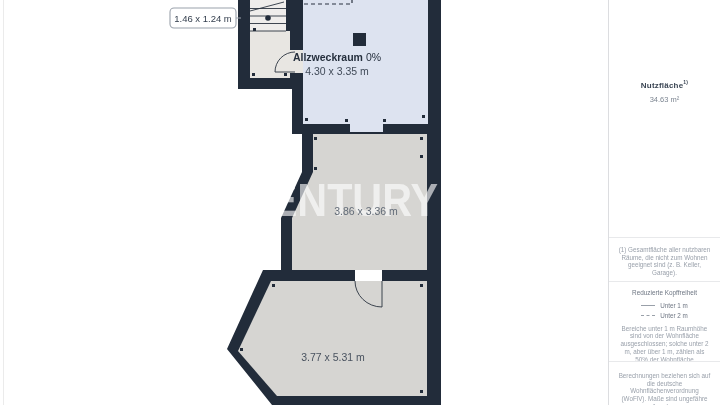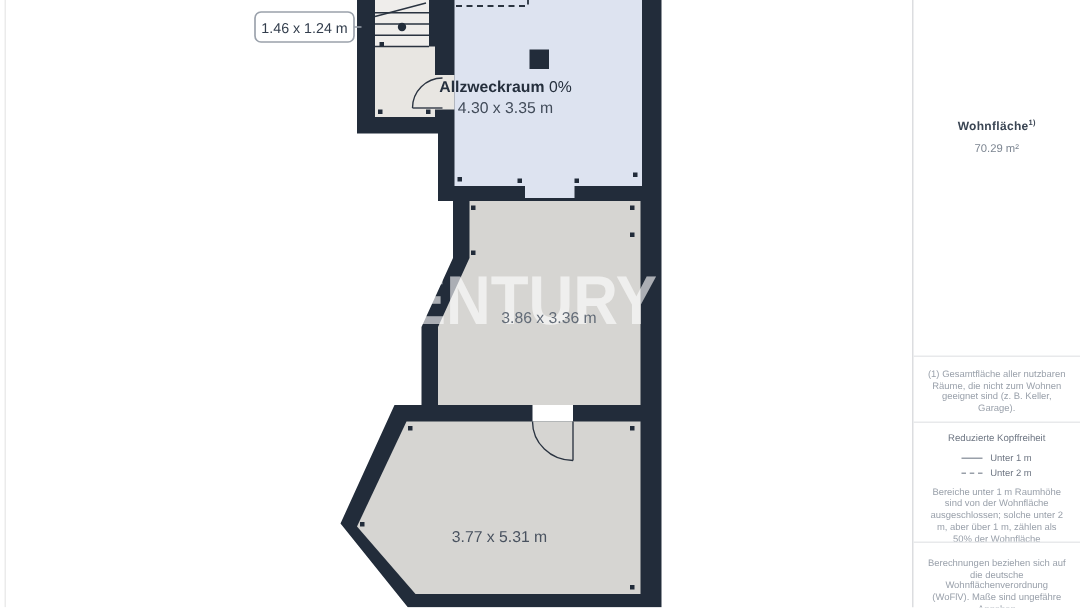--- a/index.html
+++ b/index.html
@@ -88,22 +88,22 @@
 
     <g>
       <line x1="235" y1="18" x2="241" y2="18" stroke="#9aa1ab" stroke-width="1"></line>
       <rect x="170" y="8" width="66" height="20" rx="4" fill="#ffffff" stroke="#9aa1ab" stroke-width="1.1"></rect>
       <text x="203" y="22" text-anchor="middle" font-size="9.5" fill="#333e4d">1.46 x 1.24 m</text>
     </g>
   </svg>
 
   <div class="sidebar">
     <div class="sb-area">
-      <div class="sb-title"><span>Wohnfläche</span><sup>1)</sup></div>
-      <div class="sb-value">70.29 m²</div>
+      <div class="sb-title"><span>Nutzfläche</span><sup>1)</sup></div>
+      <div class="sb-value">34.63 m²</div>
     </div>
 
     <div class="sb-divider d1"></div>
 
     <div class="sb-sec sec1">(1) Gesamtfläche aller nutzbaren Räume, die nicht zum Wohnen geeignet sind (z. B. Keller, Garage).</div>
 
     <div class="sb-divider d2"></div>
 
     <div class="sb-sec sec2">
       <div class="sb-subtitle">Reduzierte Kopffreiheit</div>

